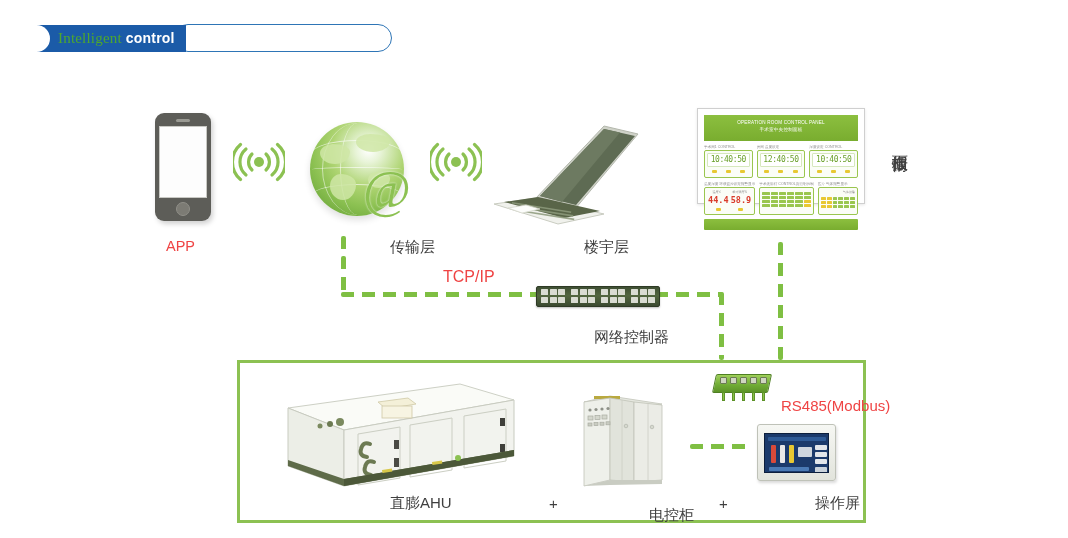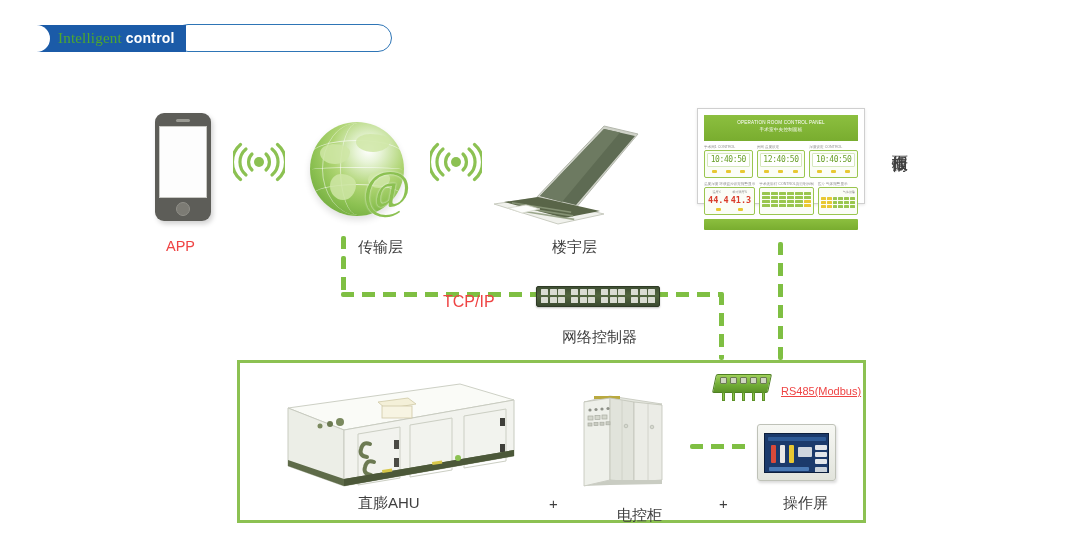--- a/index.html
+++ b/index.html
@@ -65,21 +65,21 @@
     z-index: 5;
   }
 
   
   .lbl {
     position: absolute;
     color: #4a4a4a;
     font-size: 14px;
     white-space: nowrap;
   }
-  .lbl-cn { font-size: 15px; color: #3f3f3f; }
+  .lbl-cn { font-size: 15px; color: #3f3f3f; margin-left: 32px; }
   .lbl-en { font-size: 14.5px; color: #ef4444; }
 
   
   .dash-h {
     position: absolute;
     height: 5px;
     background-image: repeating-linear-gradient(to right,
         #7FBF43 0px, #7FBF43 13px, rgba(0,0,0,0) 13px, rgba(0,0,0,0) 21px);
     border-radius: 2px;
   }
@@ -482,21 +482,21 @@
 
       <div class="panel-cell">
         <div class="cell-cap">温度湿度 环境监控设定报警显示</div>
         <div class="cell-box">
           <div style="display:flex;justify-content:space-around;">
             <span class="cell-cap" style="font-size:3px">温度℃</span>
             <span class="cell-cap" style="font-size:3px">相对湿度%</span>
           </div>
           <div class="big-nums">
             <span class="big-num">44.4</span>
-            <span class="big-num">41.3</span>
+            <span class="big-num">58.9</span>
           </div>
           <div class="cell-dots" style="margin-top:2px">
               <i></i>
               <i></i>
             </div>
         </div>
       </div>
 
       <div class="panel-cell">
         <div class="cell-cap">手术无影灯 CONTROL及照明控制</div>
@@ -563,21 +563,21 @@
 
   <div id="panel-side-label">
     <span style="writing-mode:vertical-rl; display:inline-block;">情报面板</span>
   </div>
 
   <div class="dash-v" style="left:341px; top:256px; height:38px;"></div>
 
   <div class="dash-h" style="left:341px; top:292px; width:200px;"></div>
   <div class="dash-h" style="left:655px; top:292px; width:68px;"></div>
 
-  <div class="lbl lbl-en" style="left:443px; top:268px; font-size:16px;margin-top:25px;">TCP/IP</div>
+  <div class="lbl lbl-en" style="left:443px; top:268px; font-size:16px;">TCP/IP</div>
 
   <div id="netctrl">
     <div class="nc-row">
       <i></i>
         <i></i>
         <i></i>
         <i class="gap"></i>
         <i></i>
         <i></i>
         <i></i>
@@ -708,21 +708,21 @@
     <div class="rs-screw" style="left:16px;"></div>
     <div class="rs-screw" style="left:26px;"></div>
     <div class="rs-screw" style="left:36px;"></div>
     <div class="rs-screw" style="left:46px;"></div>
     <div class="rs-pin" style="left:8px;"></div>
     <div class="rs-pin" style="left:18px;"></div>
     <div class="rs-pin" style="left:28px;"></div>
     <div class="rs-pin" style="left:38px;"></div>
     <div class="rs-pin" style="left:48px;"></div>
   </div>
-  <div class="lbl lbl-en" style="left:781px; top:385px; font-size:11px;text-decoration:underline;">RS485(Modbus)</div>
+  <div class="lbl lbl-en" style="left:781px; top:397px; font-size:15px;">RS485(Modbus)</div>
 
   <div id="hmi">
     <div id="hmi-bezel"></div>
     <div id="hmi-screen">
       <div class="hmi-bar" style="left:3px;  top:3px;  width:58px; height:4px;  background:#2e5a95;"></div>
       <div class="hmi-bar" style="left:6px;  top:11px; width:5px;  height:18px; background:#d94a3a;"></div>
       <div class="hmi-bar" style="left:15px; top:11px; width:5px;  height:18px; background:#e8e8e8;"></div>
       <div class="hmi-bar" style="left:24px; top:11px; width:5px;  height:18px; background:#e8c832;"></div>
       <div class="hmi-bar" style="left:33px; top:13px; width:14px; height:10px; background:#cfd6de;"></div>
       <div class="hmi-bar" style="left:50px; top:11px; width:12px; height:5px;  background:#e2e6ea;"></div>

